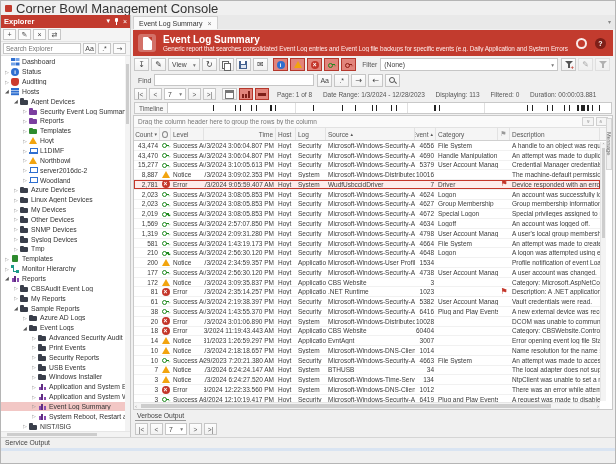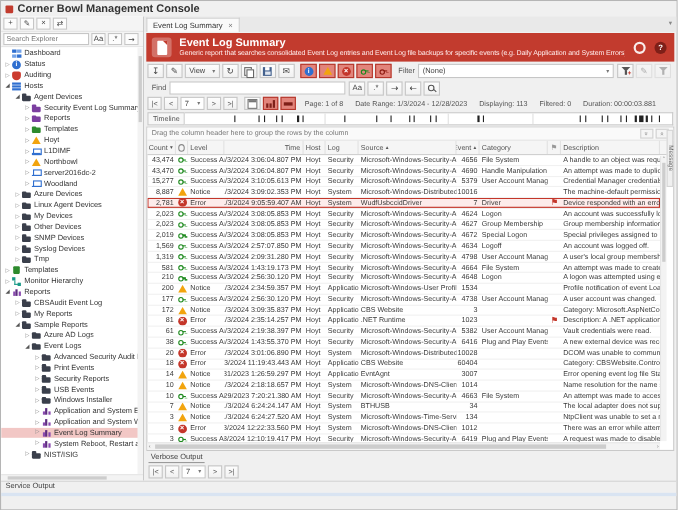--- a/index.html
+++ b/index.html
@@ -3,21 +3,21 @@
 <meta charset="utf-8">
 <style>
   html,body{margin:0;padding:0;background:#d8d8d8;}
   *{box-sizing:border-box;font-family:"Liberation Sans",sans-serif;}
   .glyph{font-family:"DejaVu Sans",sans-serif;}
   .window{width:616px;height:464px;background:#f0f0f0;position:relative;overflow:hidden;border:1px solid #b5b5b5;}
 
   
   .titlebar{height:14px;display:flex;align-items:center;padding:0 4px;background:#f0f0f0;}
   .appicon{width:7px;height:7px;background:#c23b2e;border-radius:1px;margin-right:4px;flex:none;}
-  .wtitle{font-size:10px;color:#333;white-space:nowrap;font-weight:bold;}
+  .wtitle{font-size:13px;color:#333;white-space:nowrap;}
   .menubar{height:14px;display:flex;align-items:center;background:#f5f5f5;border-bottom:1px solid #e2e2e2;padding-left:2px;}
   .menu-item{font-size:7.5px;color:#444;padding:0 6px;line-height:13px;}
 
   .body{display:flex;height:422px;}
 
   
   .explorer{width:130px;flex:none;display:flex;flex-direction:column;border-right:1px solid #c9c9c9;background:#fff;}
   .exp-header{height:13px;background:#c23b2e;color:#fff;display:flex;align-items:center;padding:0 3px;flex:none;}
   .exp-title{font-size:7.5px;font-weight:bold;flex:1;}
   .exp-hicon{color:#fff;font-size:7px;margin-left:4px;line-height:13px;}
@@ -171,20 +171,26 @@
 
 <div class="window">
   <div class="titlebar">
     <span class="appicon"></span>
     <span class="wtitle">Corner Bowl Management Console</span>
   </div>
 
   <div class="body">
 
     <div class="explorer">
+      <div class="exp-header">
+        <span class="exp-title">Explorer</span>
+        <span class="exp-hicon glyph">▾</span>
+        <span class="pinico"></span>
+        <span class="exp-hicon">×</span>
+      </div>
       <div class="exp-tools">
         <span class="tbtn">+</span>
         <span class="tbtn glyph">✎</span>
         <span class="tbtn">×</span>
         <span class="tbtn glyph">⇄</span>
       </div>
       <div class="exp-search">
         <input class="sinput" placeholder="Search Explorer" style="">
         <span class="tbtn" style="margin-left:2px">Aa</span>
         <span class="tbtn">.*</span>

